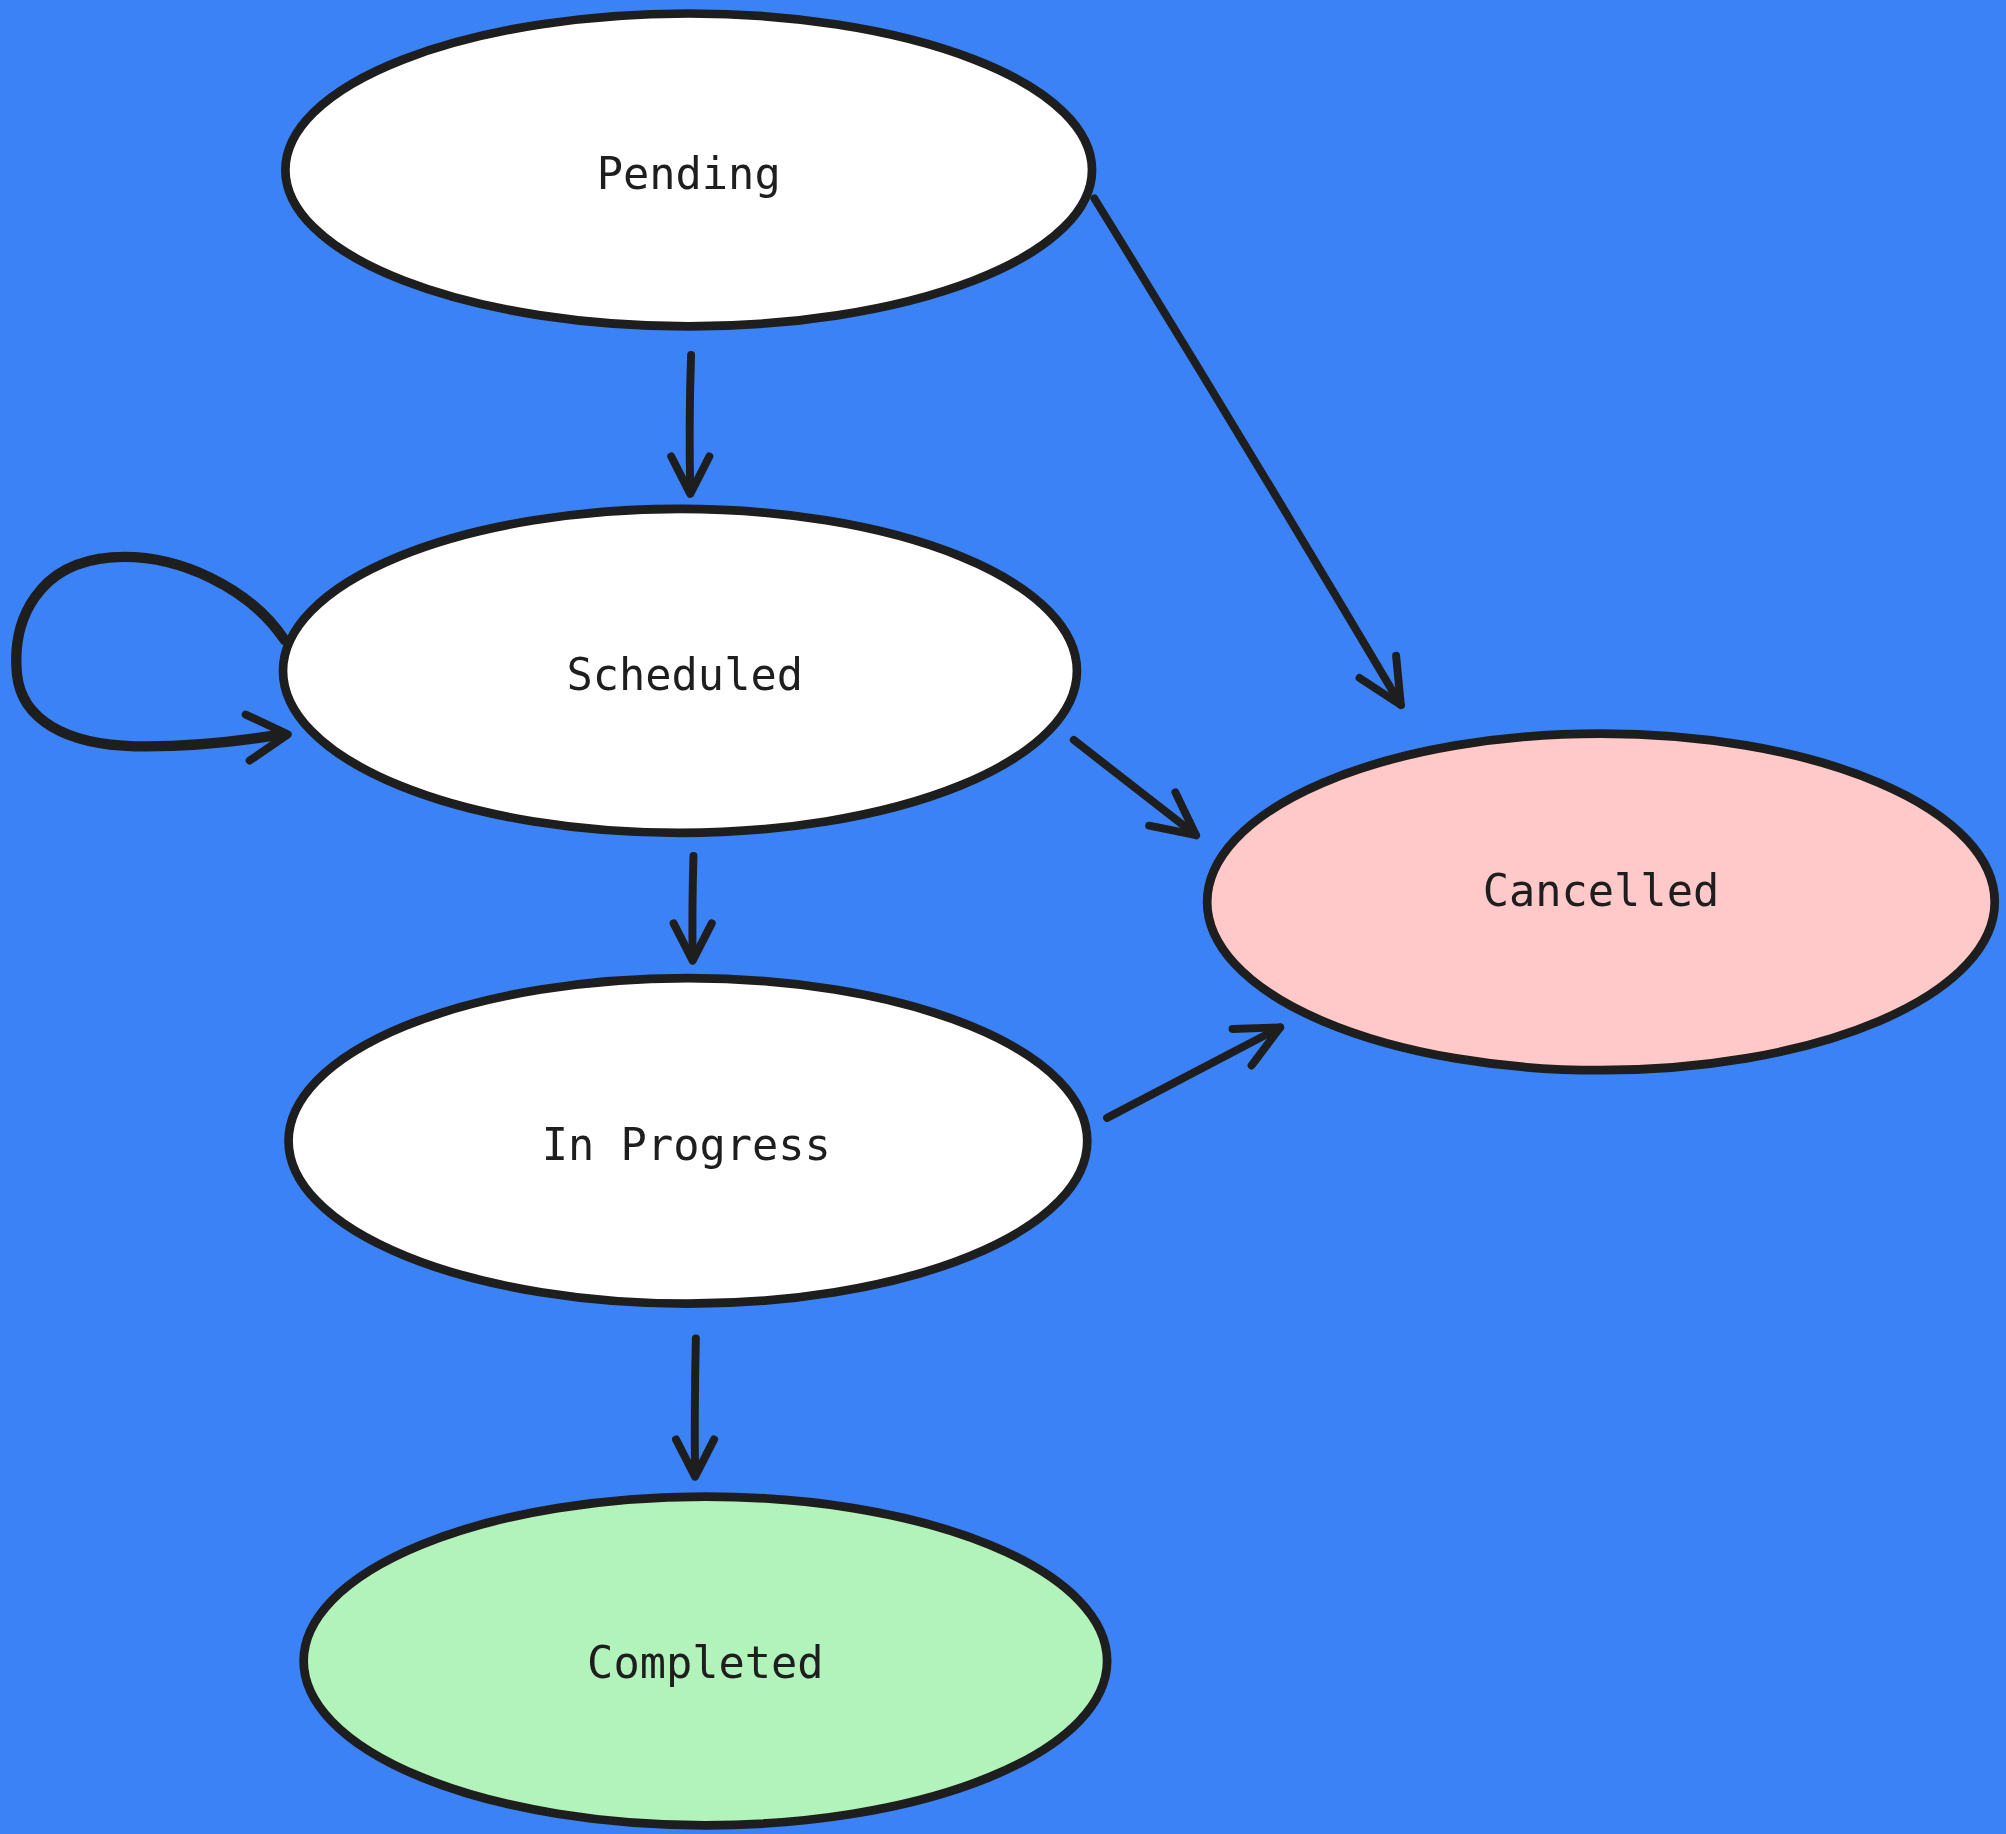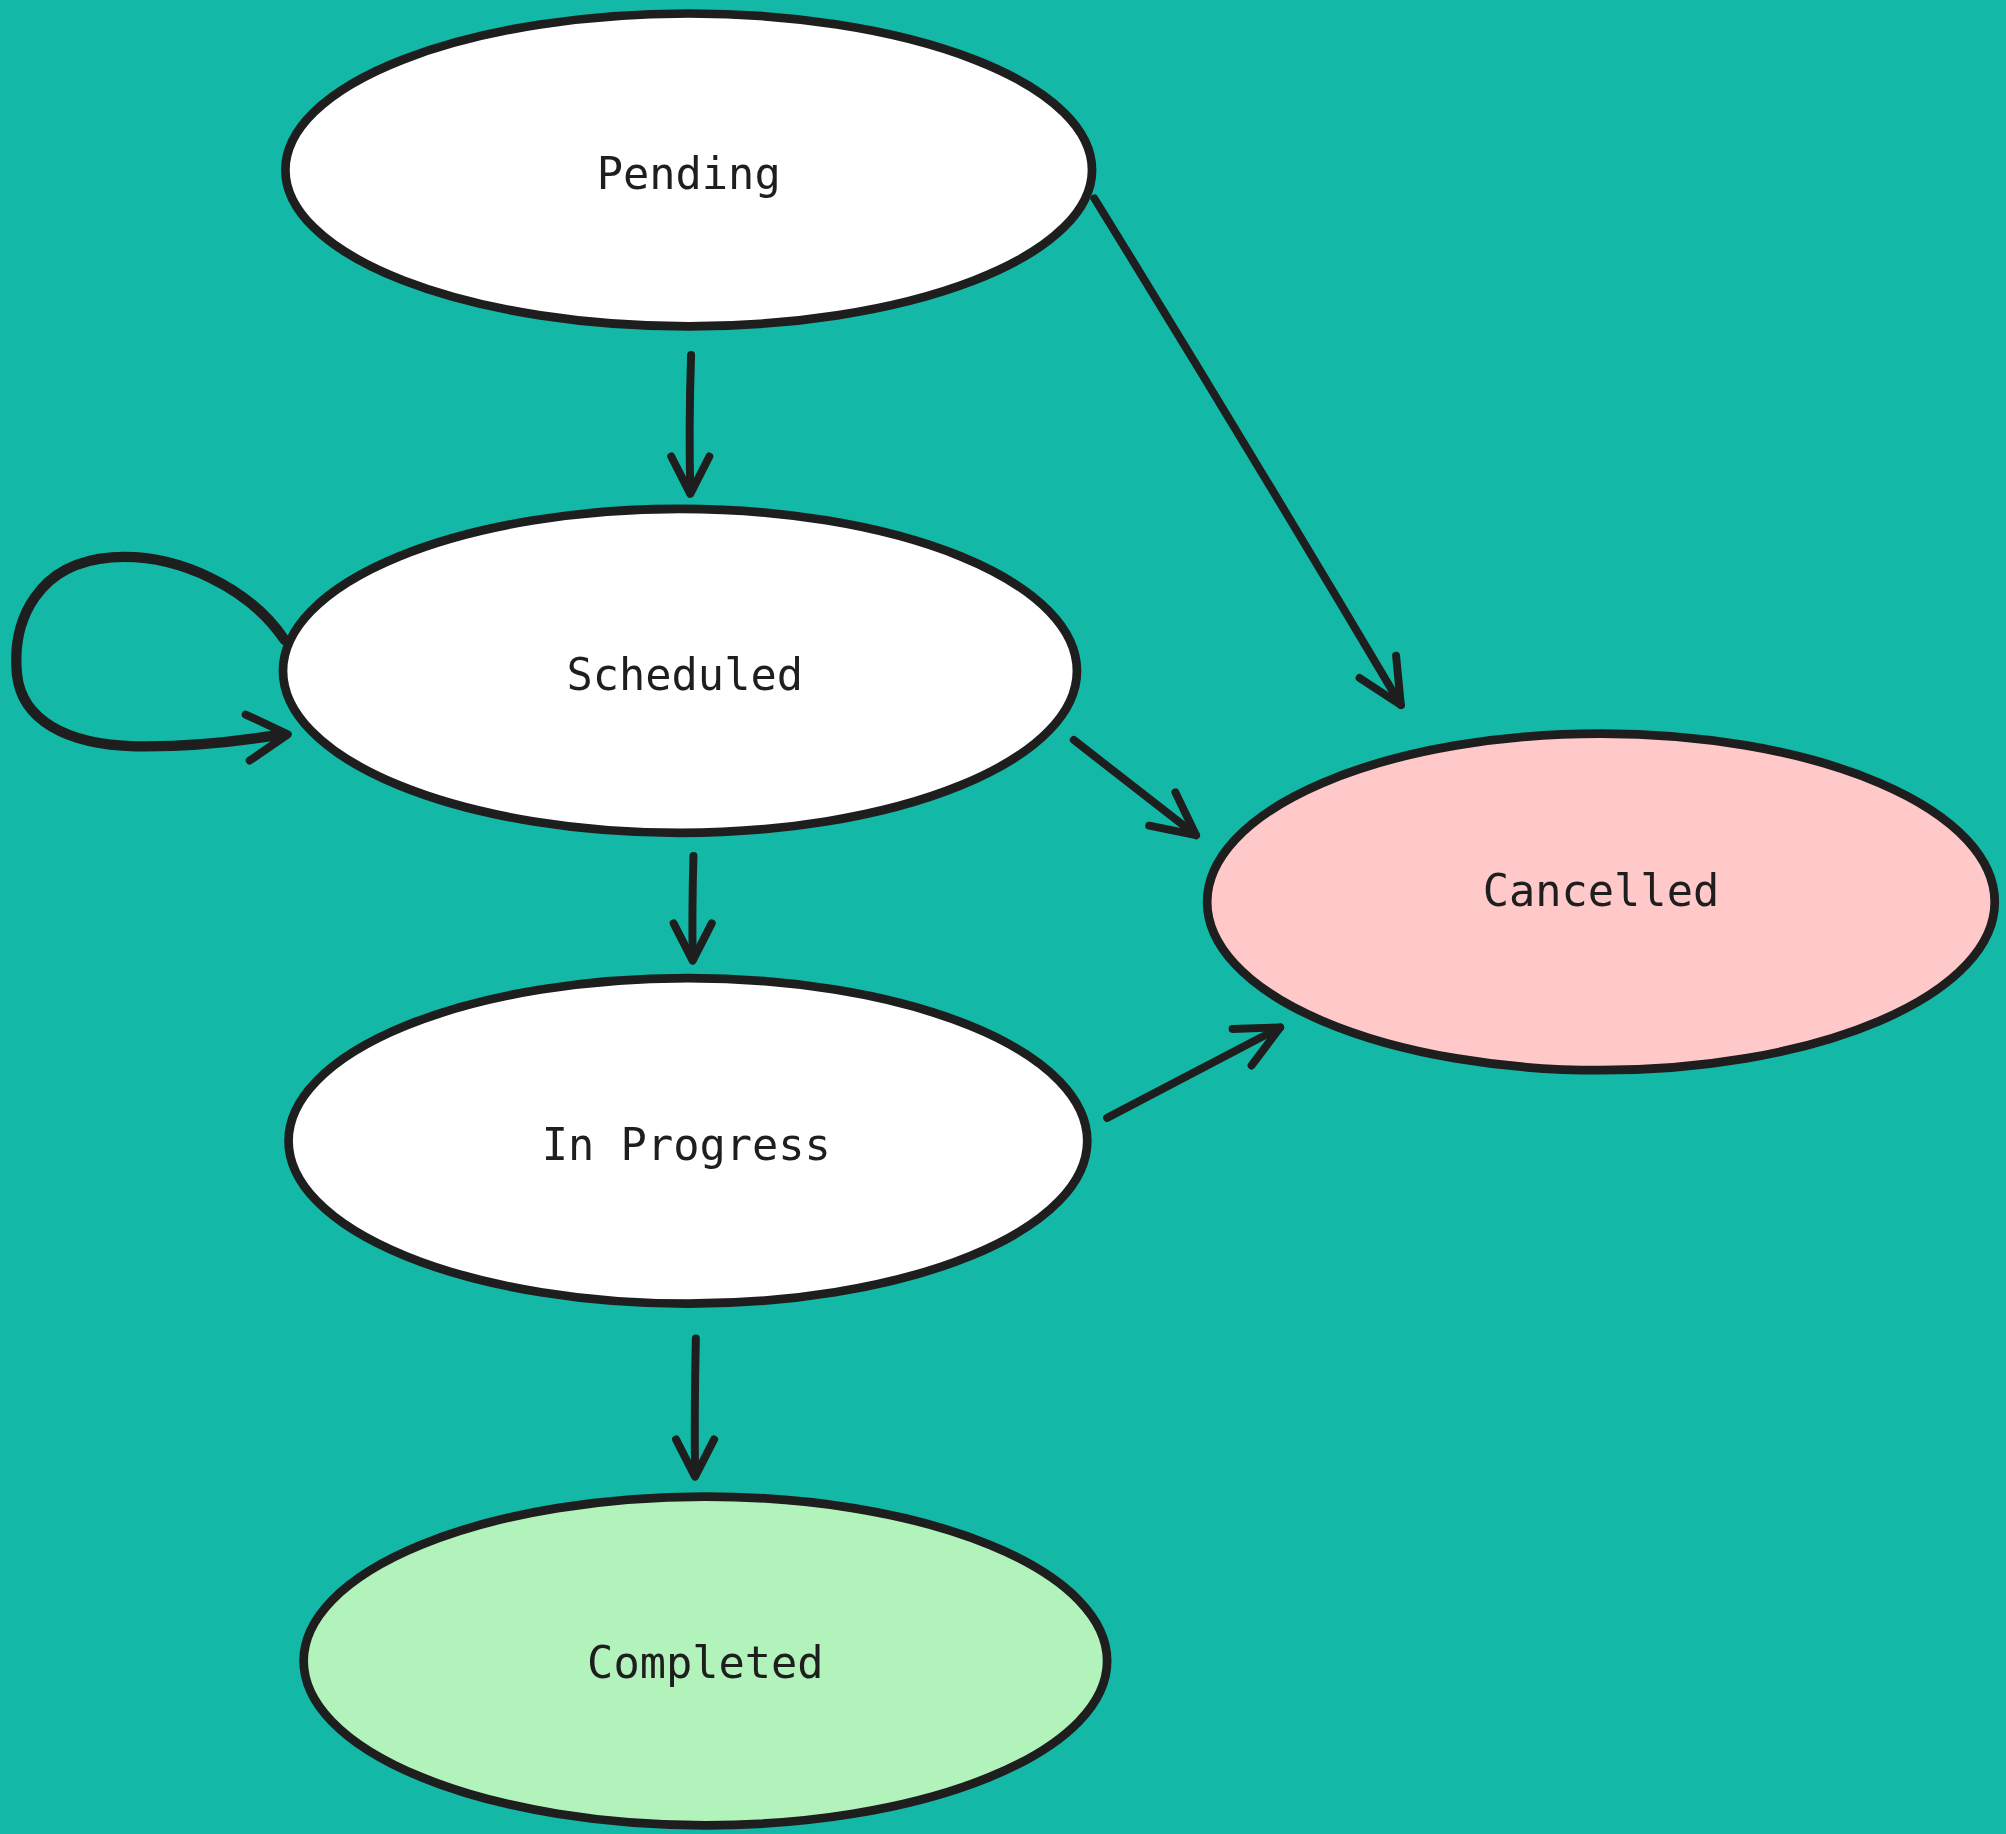--- a/index.html
+++ b/index.html
@@ -3,21 +3,21 @@
 <meta charset="utf-8">
 <style>
   html, body {
     margin: 0;
     padding: 0;
     background: #ffffff;
   }
   .diagram-root {
     width: 2007px;
     height: 1834px;
-    background: #14b8a6;
+    background: #3b82f6;
     position: relative;
     overflow: hidden;
   }
   svg { display: block; }
   .node-shape {
     stroke: #1e1e1e;
     stroke-width: 11;
   }
   .edge-line {
     fill: none;

